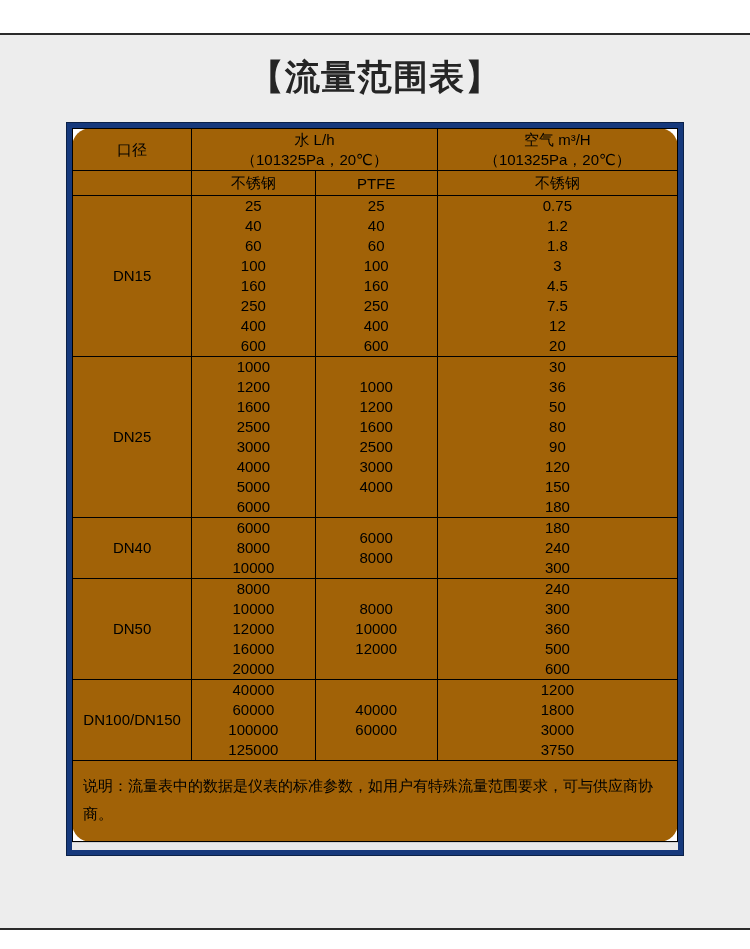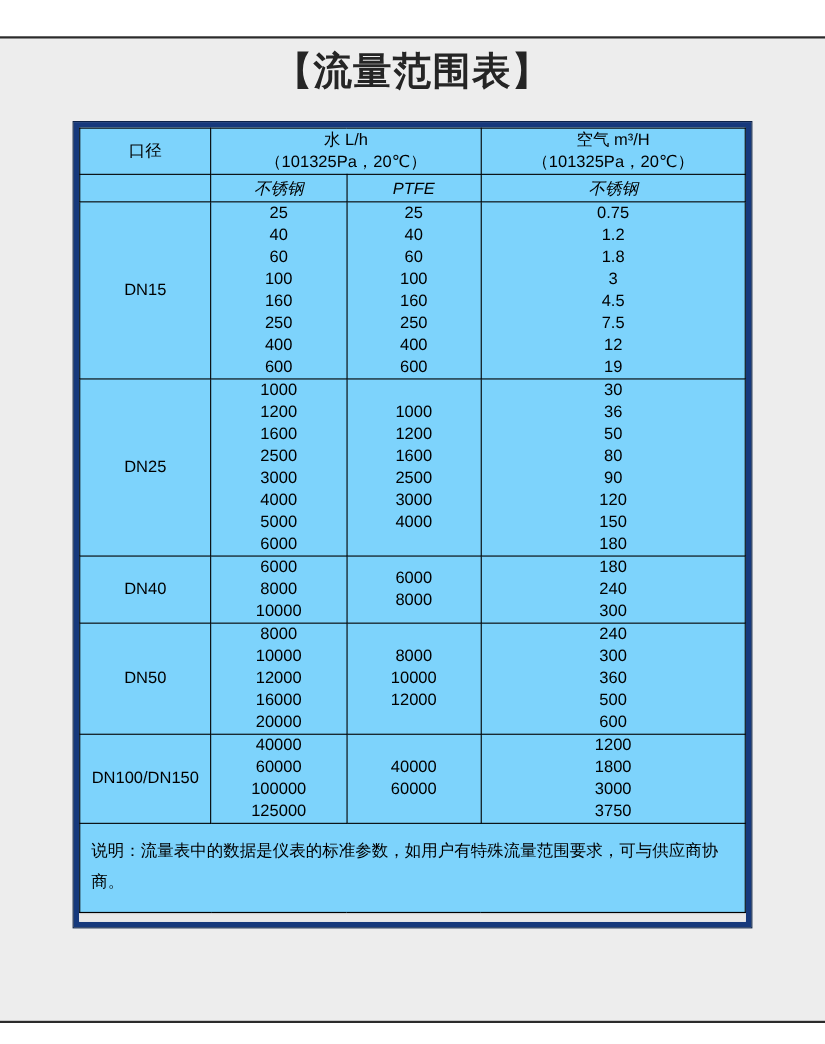--- a/index.html
+++ b/index.html
@@ -22,55 +22,56 @@
     top: 33px;
     left: 0;
     width: 750px;
     height: 893px;
     background: #ededed;
     border-top: 2px solid #2b2b2b;
     border-bottom: 2px solid #2b2b2b;
     box-sizing: content-box;
   }
   .title {
-    padding-top: 8px;
+    padding-top: 20px;
     height: 44px;
     line-height: 44px;
     text-align: center;
     font-size: 35px;
     font-weight: bold;
     color: #252525;
     letter-spacing: 1px;
   }
   .table-frame {
     width: 606px;
     margin: 24px auto 0 auto;
     background: #ffffff;
     border: 5px solid #16397c;
     outline: 1px solid #0b2148;
   }
   table.flow {
     width: 100%;
     border-collapse: collapse;
-    background: #7dd3fc;
+    background: #a16207;
     table-layout: fixed;
+    border-radius: 19px;
   }
   table.flow th, table.flow td {
     border: 1px solid #000000;
     font-size: 15px;
     text-align: center;
     font-weight: normal;
     padding: 0;
   }
   col.c1 { width: 19.7%; }
   col.c2 { width: 20.4%; }
   col.c3 { width: 20.2%; }
   col.c4 { width: 39.7%; }
   tr.hdr1 th { height: 41px; line-height: 20px; }
-  tr.hdr2 th { height: 24px; font-style: italic; }
+  tr.hdr2 th { height: 24px; }
   th.bold { font-weight: bold; }
   td.dn, td.num {
     vertical-align: middle;
     white-space: pre-line;
     line-height: 20px;
     padding: 1px 0;
     margin-top: 43px;
   }
   tr.note-row td {
     text-align: left;
@@ -140,21 +141,21 @@
 250
 400
 600</td>
     <td class="num">0.75
 1.2
 1.8
 3
 4.5
 7.5
 12
-19</td>
+20</td>
   </tr>
             <tr>
     <td class="dn">DN25</td>
     <td class="num">1000
 1200
 1600
 2500
 3000
 4000
 5000

